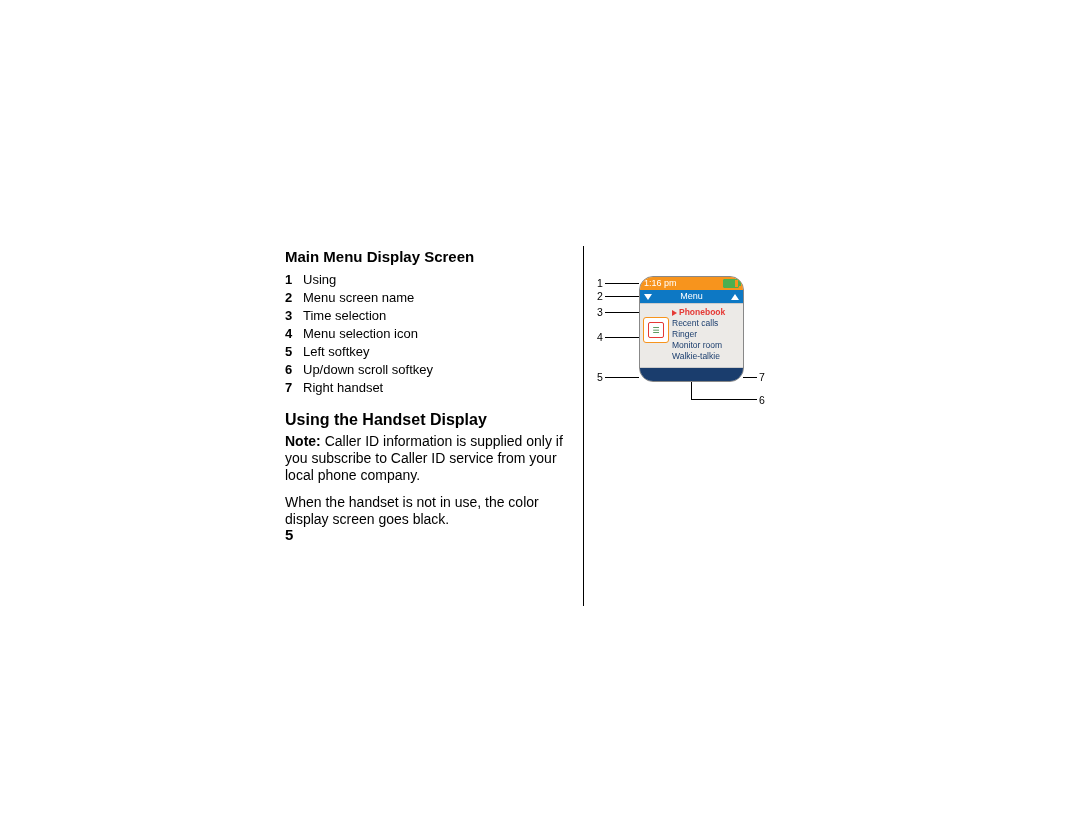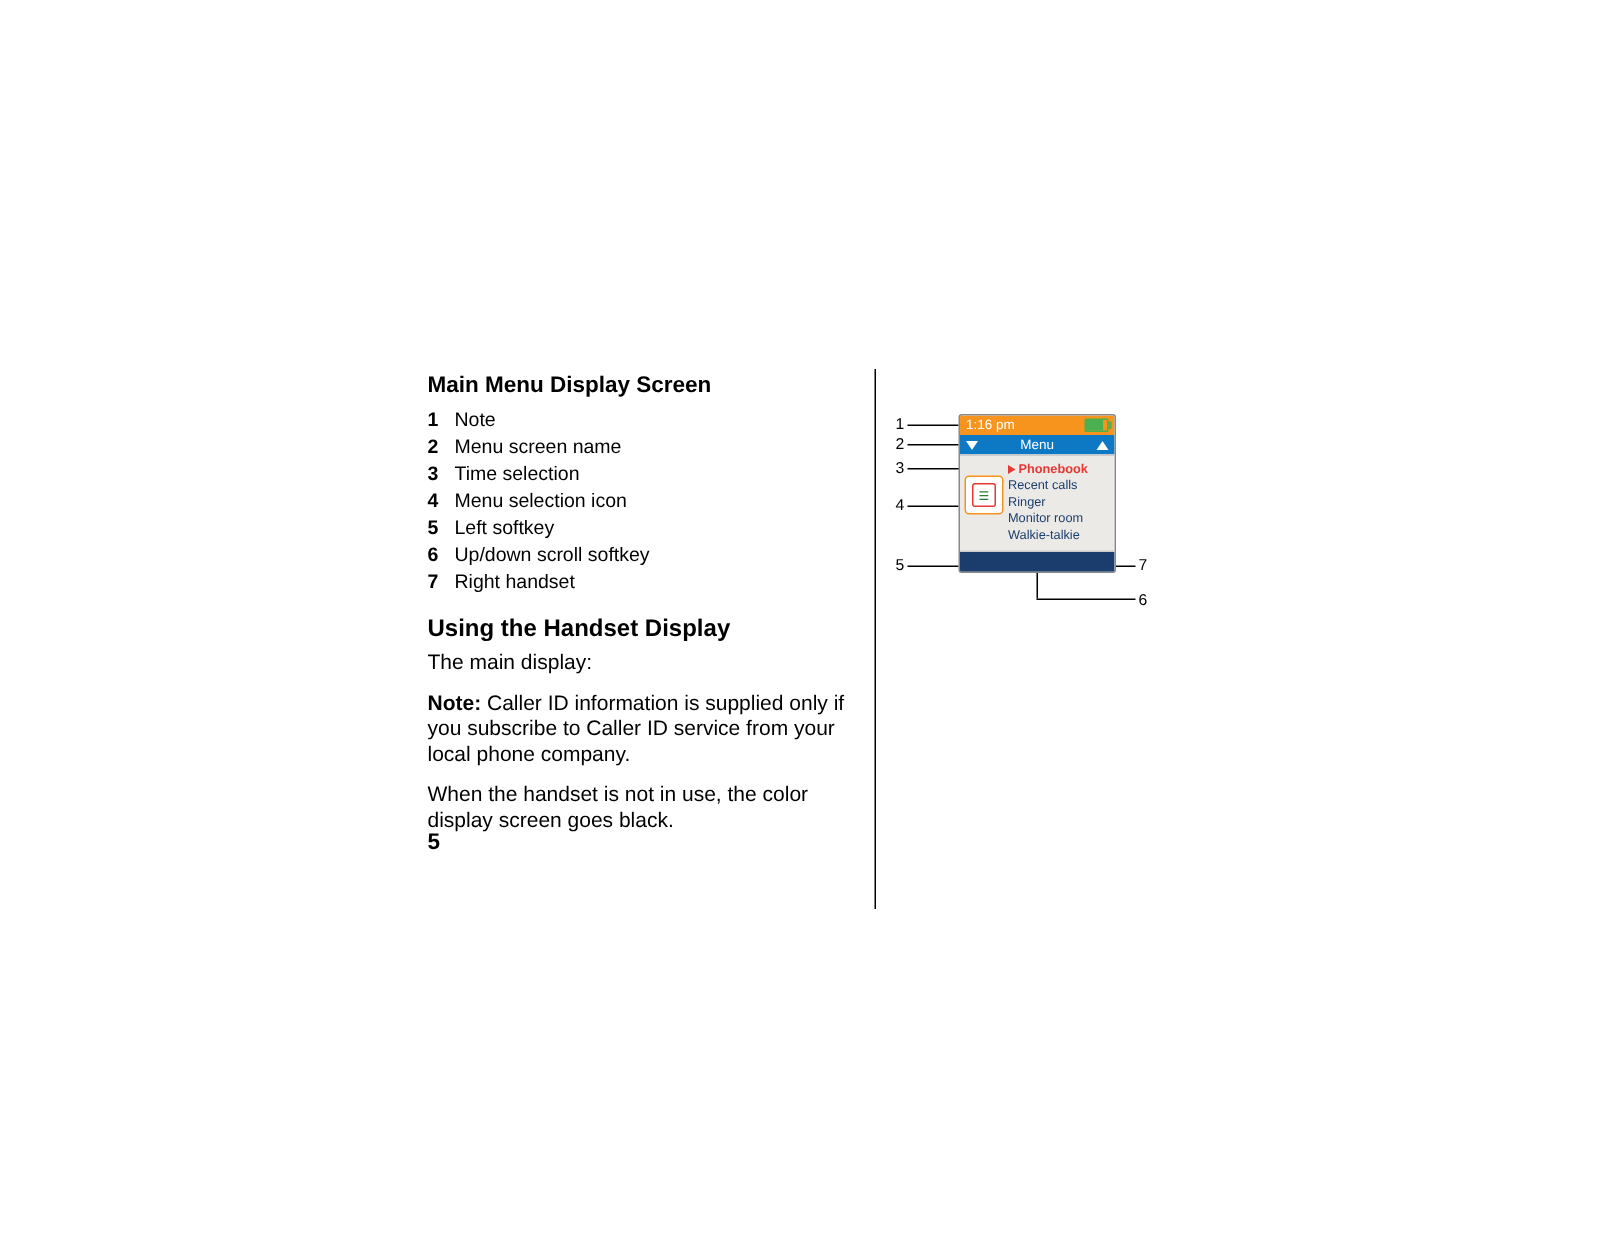--- a/index.html
+++ b/index.html
@@ -75,21 +75,21 @@
     width: 180px;
     height: 160px;
   }
   .screen {
     position: absolute;
     left: 42px;
     top: 0;
     width: 103px;
     height: 104px;
     border: 1px solid #888;
-    border-radius: 2px;
+    border-radius: 14px;
     overflow: hidden;
     background: #e8e8e8;
     font-family: Helvetica, Arial, sans-serif;
   }
   .bar {
     height: 13px;
     line-height: 13px;
     font-size: 9px;
     color: #fff;
     padding: 0 4px;
@@ -167,21 +167,21 @@
 <body>
 
 <div class="page">
 
   <div class="col-left">
     <h1 class="section">Main Menu Display Screen</h1>
 
     <div class="legend">
       <div class="legend-row">
           <span class="legend-num">1</span>
-          <span class="legend-text">Note</span>
+          <span class="legend-text">Using</span>
         </div>
       <div class="legend-row">
           <span class="legend-num">2</span>
           <span class="legend-text">Menu screen name</span>
         </div>
       <div class="legend-row">
           <span class="legend-num">3</span>
           <span class="legend-text">Time selection</span>
         </div>
       <div class="legend-row">
@@ -196,21 +196,20 @@
           <span class="legend-num">6</span>
           <span class="legend-text">Up/down scroll softkey</span>
         </div>
       <div class="legend-row">
           <span class="legend-num">7</span>
           <span class="legend-text">Right handset</span>
         </div>
     </div>
 
     <h2 class="sub">Using the Handset Display</h2>
-    <p class="body">The main display:</p>
     <p class="body">
       <span class="note-label">Note:</span><span> Caller ID information is supplied only if you subscribe to Caller ID service from your local phone company.</span>
     </p>
     <p class="body">When the handset is not in use, the color display screen goes black.</p>
 
     <div class="page-num">5</div>
   </div>
 
   <div class="divider"></div>
 

